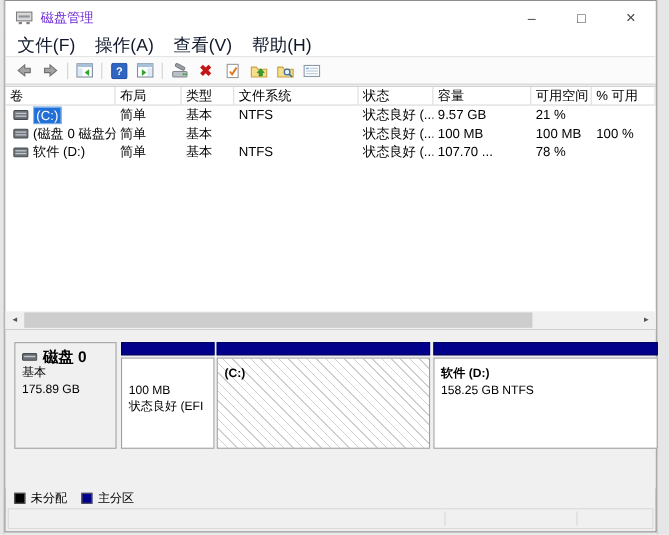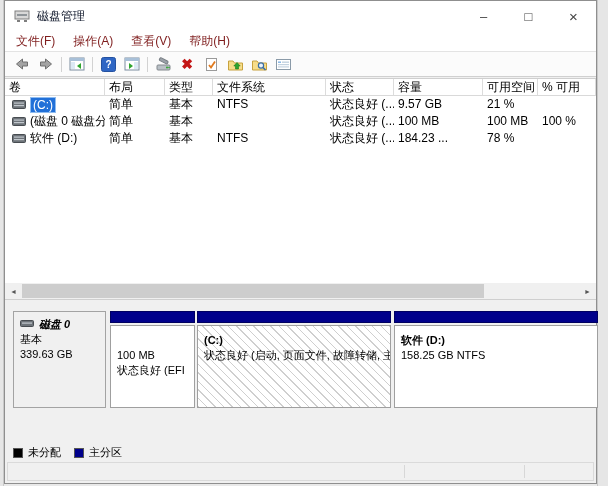--- a/index.html
+++ b/index.html
@@ -17,30 +17,30 @@
   .edge-right { right:0; width:11px; border-left:1px solid #c9c9c9; }
 
   .window {
     position:absolute; left:4px; top:0; width:593px; height:484px;
     background:#f0f0f0; border:1px solid #8f8f8f;
   }
 
   
   .titlebar { height:30px; background:#ffffff; display:flex; align-items:center; padding-left:9px; }
   .title-icon { width:16px; height:13px; display:inline-flex; }
-  .title-text { margin-left:7px; font-size:12px; color:#0f172a; }
+  .title-text { margin-left:7px; font-size:12px; color:#6d28d9; }
   .win-controls { margin-left:auto; display:flex; height:100%; }
   .win-btn { width:45px; height:100%; display:flex; align-items:center; justify-content:center;
              font-size:13px; color:#444; cursor:default; }
   .win-btn.close { font-size:15px; }
 
   
   .menubar { height:21px; background:#ffffff; display:flex; align-items:center;
              padding-left:2px; border-bottom:1px solid #e3e3e3; }
-  .menu-item { padding:0 9px; font-size:12px; color:#7f1d1d; }
+  .menu-item { padding:0 9px; font-size:16px; color:#0f172a; }
 
   
   .toolbar { height:25px; background:#fbfbfb; border-bottom:1px solid #d0d0d0;
              display:flex; align-items:center; padding-left:5px; }
   .tb-btn { width:24px; height:21px; display:flex; align-items:center; justify-content:center; }
   .tb-sep { width:1px; height:15px; background:#d2d2d2; margin:0 3px; }
   .tb-x   { color:#c41616; font-weight:bold; font-size:14px; line-height:14px; }
 
   
   .volume-list { position:absolute; left:0; right:0; top:77px; height:222px;
@@ -58,21 +58,21 @@
   .hs-btn { position:absolute; top:0; width:17px; height:16px; display:flex; align-items:center;
             justify-content:center; font-size:7px; color:#555; }
   .hs-left { left:0; } .hs-right { right:0; }
   .hs-thumb { position:absolute; left:17px; top:1px; width:462px; height:14px; background:#cdcdcd; }
 
   
   .disk-pane { position:absolute; left:0; right:0; top:299px; height:144px; background:#f0f0f0; }
   .disk-header { position:absolute; left:8px; top:11px; width:93px; height:97px;
                  background:#f0f0f0; border:1px solid #a3a3a3; padding:5px 6px;
                  font-size:11px; line-height:15px; white-space:nowrap; overflow:hidden; }
-  .disk-title { display:flex; align-items:center; gap:5px; font-weight:bold; font-size:11px;font-style:italic; }
+  .disk-title { display:flex; align-items:center; gap:5px; font-weight:bold; font-size:14px; }
 
   .part { position:absolute; top:11px; height:97px; }
   .part-band { height:12px; background:#00008b; border:1px solid #000060; }
   .part-body { margin-top:2px; height:83px; background:#ffffff; border:1px solid #9f9f9f;
                padding:7px 6px 0 6px; font-size:11px; line-height:15px;
                white-space:nowrap; overflow:hidden; }
   .part-body.hatched {
     background-image:repeating-linear-gradient(45deg, #cfcfcf 0 1px, rgba(0,0,0,0) 1px 6px);
     background-color:#ffffff;
   }
@@ -255,21 +255,21 @@
               <rect x="2" y="3.5" width="10" height="1.2" fill="#c2c8ce"></rect>
               <rect x="2" y="6" width="10" height="1.2" fill="#c2c8ce"></rect>
             </svg>
         </span>
         <span>软件 (D:)</span>
       </div>
       <div class="cell">简单</div>
       <div class="cell">基本</div>
       <div class="cell">NTFS</div>
       <div class="cell">状态良好 (...</div>
-      <div class="cell">184.23 ...</div>
+      <div class="cell">107.70 ...</div>
       <div class="cell">78 %</div>
     </div>
 
     <div class="hscroll">
       <div class="hs-btn hs-left">◄</div>
       <div class="hs-thumb"></div>
       <div class="hs-btn hs-right">►</div>
     </div>
   </div>
 
@@ -278,37 +278,36 @@
       <div class="disk-title">
         <span>
           <svg width="14" height="9" viewBox="0 0 14 9">
               <rect x="0.5" y="1.5" width="13" height="6" rx="1" fill="#6d7379" stroke="#474c51"></rect>
               <rect x="2" y="3.5" width="10" height="1.2" fill="#c2c8ce"></rect>
             </svg>
         </span>
         <span>磁盘 0</span>
       </div>
       <div>基本</div>
-      <div>339.63 GB</div>
+      <div>175.89 GB</div>
     </div>
 
     <div class="part" style="left:105px; width:85px;">
       <div class="part-band"></div>
       <div class="part-body">
         <div class="pline pname"></div>
         <div class="pline">100 MB</div>
         <div class="pline">状态良好 (EFI</div>
       </div>
     </div>
 
     <div class="part" style="left:192px; width:194px;">
       <div class="part-band"></div>
       <div class="part-body hatched">
         <div class="pline pname">(C:)</div>
-        <div class="pline">状态良好 (启动, 页面文件, 故障转储, 主</div>
       </div>
     </div>
 
     <div class="part" style="left:389px; width:204px;">
       <div class="part-band"></div>
       <div class="part-body">
         <div class="pline pname">软件  (D:)</div>
         <div class="pline">158.25 GB NTFS</div>
       </div>
     </div>

